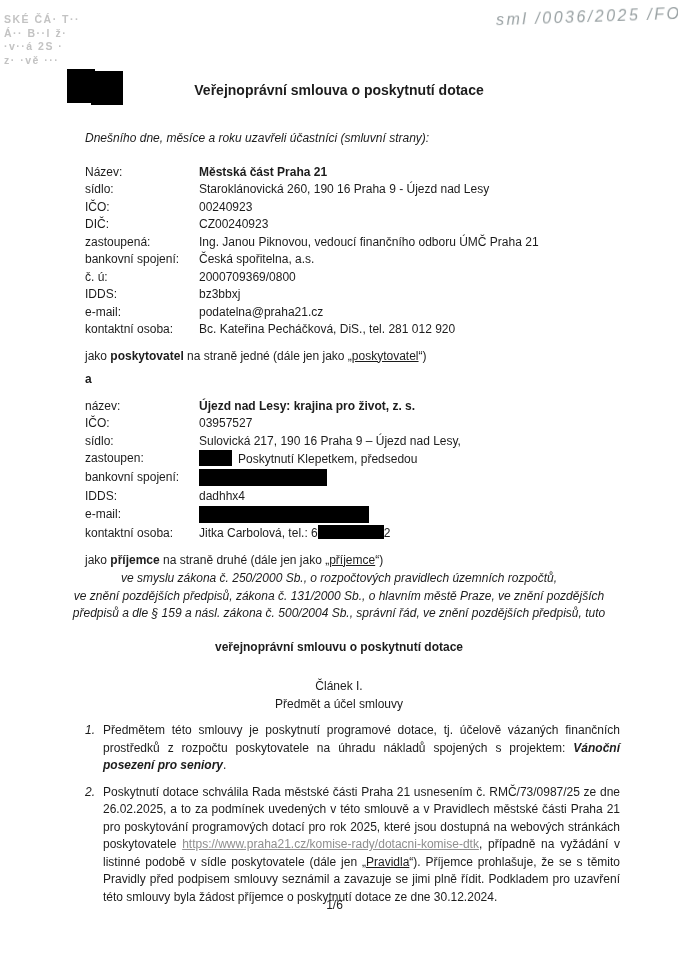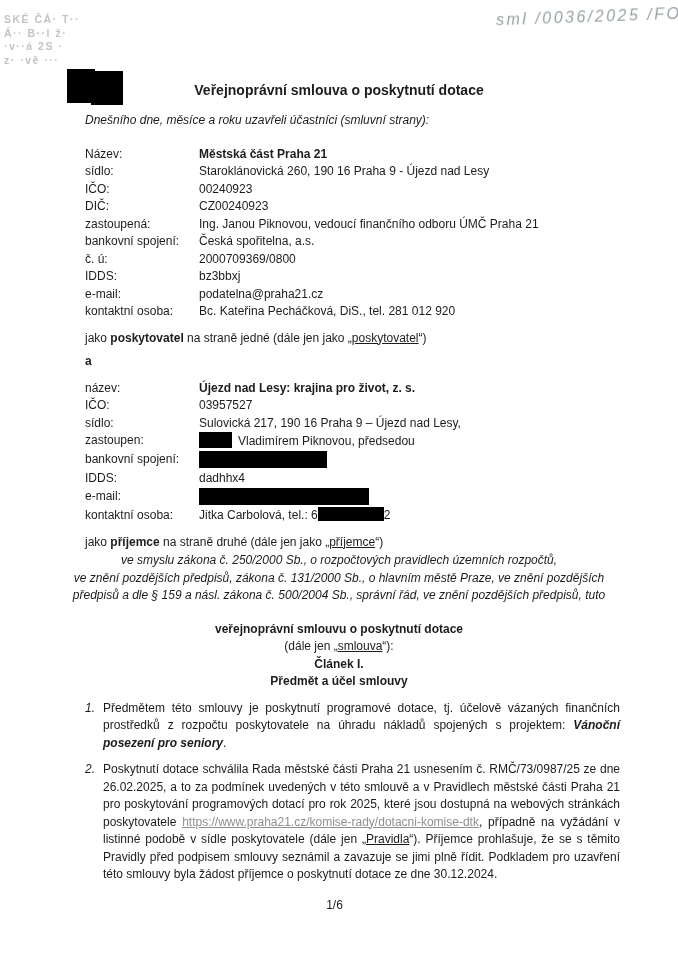--- a/index.html
+++ b/index.html
@@ -21,40 +21,40 @@
     transform:rotate(-2deg);filter:blur(0.4px);white-space:nowrap;
   }
   .blob{position:absolute;background:#000;}
   .blob.b1{left:67px;top:69px;width:28px;height:34px;}
   .blob.b2{left:91px;top:71px;width:32px;height:34px;}
 
   .title{margin:80px 0 0 0;text-align:center;font-weight:bold;font-size:14px;line-height:20px;}
   .content{padding:0 58px 0 85px;}
   .center{text-align:center;}
 
-  .intro{margin-top:12px;font-style:italic;}
+  .intro{margin-top:30px;font-style:italic;}
   .party{margin-top:16px;}
   .row{display:flex;}
   .lbl{width:114px;flex:none;}
   .val{flex:1;}
   .bold{font-weight:bold;}
   .under{text-decoration:underline;}
   .clause{margin-top:9px;}
   .conj{margin-top:6px;font-weight:bold;}
   .party2{margin-top:9px;}
 
   .redact{display:inline-block;background:#000;vertical-align:-3px;}
   .r-zast{width:33px;height:16px;margin-right:6px;}
   .r-bank{width:128px;height:17px;}
   .r-mail{width:170px;height:17px;}
   .r-tel{width:66px;height:14px;vertical-align:-2px;}
 
   .legal{margin-top:1px;font-style:italic;}
   .subject{margin-top:16px;}
-  .article{margin-top:0;font-weight:bold;}
+  .article{margin-top:22px;font-weight:normal;}
   .para{display:flex;margin-top:9px;padding:0 58px 0 85px;}
   .para .num{width:18px;flex:none;font-style:italic;}
   .para .ptxt{flex:1;text-align:justify;}
   .proj{font-weight:bold;font-style:italic;}
   .url{color:#8f8f8f;text-decoration:underline;}
   .pgnum{position:absolute;left:0;right:9px;bottom:46px;text-align:center;}
 </style>
 </head>
 <body>
 
@@ -126,21 +126,21 @@
     <div class="row">
         <span class="lbl">IČO:</span>
         <span class="val">03957527</span>
       </div>
     <div class="row">
         <span class="lbl">sídlo:</span>
         <span class="val">Sulovická 217, 190 16 Praha 9 – Újezd nad Lesy,</span>
       </div>
     <div class="row">
         <span class="lbl">zastoupen:</span>
-        <span class="val"><span class="redact r-zast"></span><span>Vladimírem Piknovou, předsedou</span></span>
+        <span class="val"><span class="redact r-zast"></span><span>Poskytnutí Klepetkem, předsedou</span></span>
       </div>
     <div class="row">
         <span class="lbl">bankovní spojení:</span>
         <span class="val"><span class="redact r-bank"></span></span>
       </div>
     <div class="row">
         <span class="lbl">IDDS:</span>
         <span class="val">dadhhx4</span>
       </div>
     <div class="row">
@@ -156,21 +156,20 @@
   <div class="content clause"><span>jako </span><span class="bold">příjemce</span><span> na straně druhé (dále jen jako „</span><span class="under">příjemce</span><span>“)</span></div>
 
   <div class="center legal">
     <div>ve smyslu zákona č. 250/2000 Sb., o rozpočtových pravidlech územních rozpočtů,</div>
     <div>ve znění pozdějších předpisů, zákona č. 131/2000 Sb., o hlavním městě Praze, ve znění pozdějších</div>
     <div>předpisů a dle § 159 a násl. zákona č. 500/2004 Sb., správní řád, ve znění pozdějších předpisů, tuto</div>
   </div>
 
   <div class="center subject">
     <div class="bold">veřejnoprávní smlouvu o poskytnutí dotace</div>
-    <div><span>(dále jen „</span><span class="under">smlouva</span><span>“):</span></div>
   </div>
 
   <div class="center article">
     <div>Článek I.</div>
     <div>Předmět a účel smlouvy</div>
   </div>
 
   <div class="para">
     <span class="num">1.</span>
     <span class="ptxt"><span>Předmětem této smlouvy je poskytnutí programové dotace, tj. účelově vázaných finančních prostředků z rozpočtu poskytovatele na úhradu nákladů spojených s projektem: </span><span class="proj">Vánoční posezení pro seniory</span><span>.</span></span>

